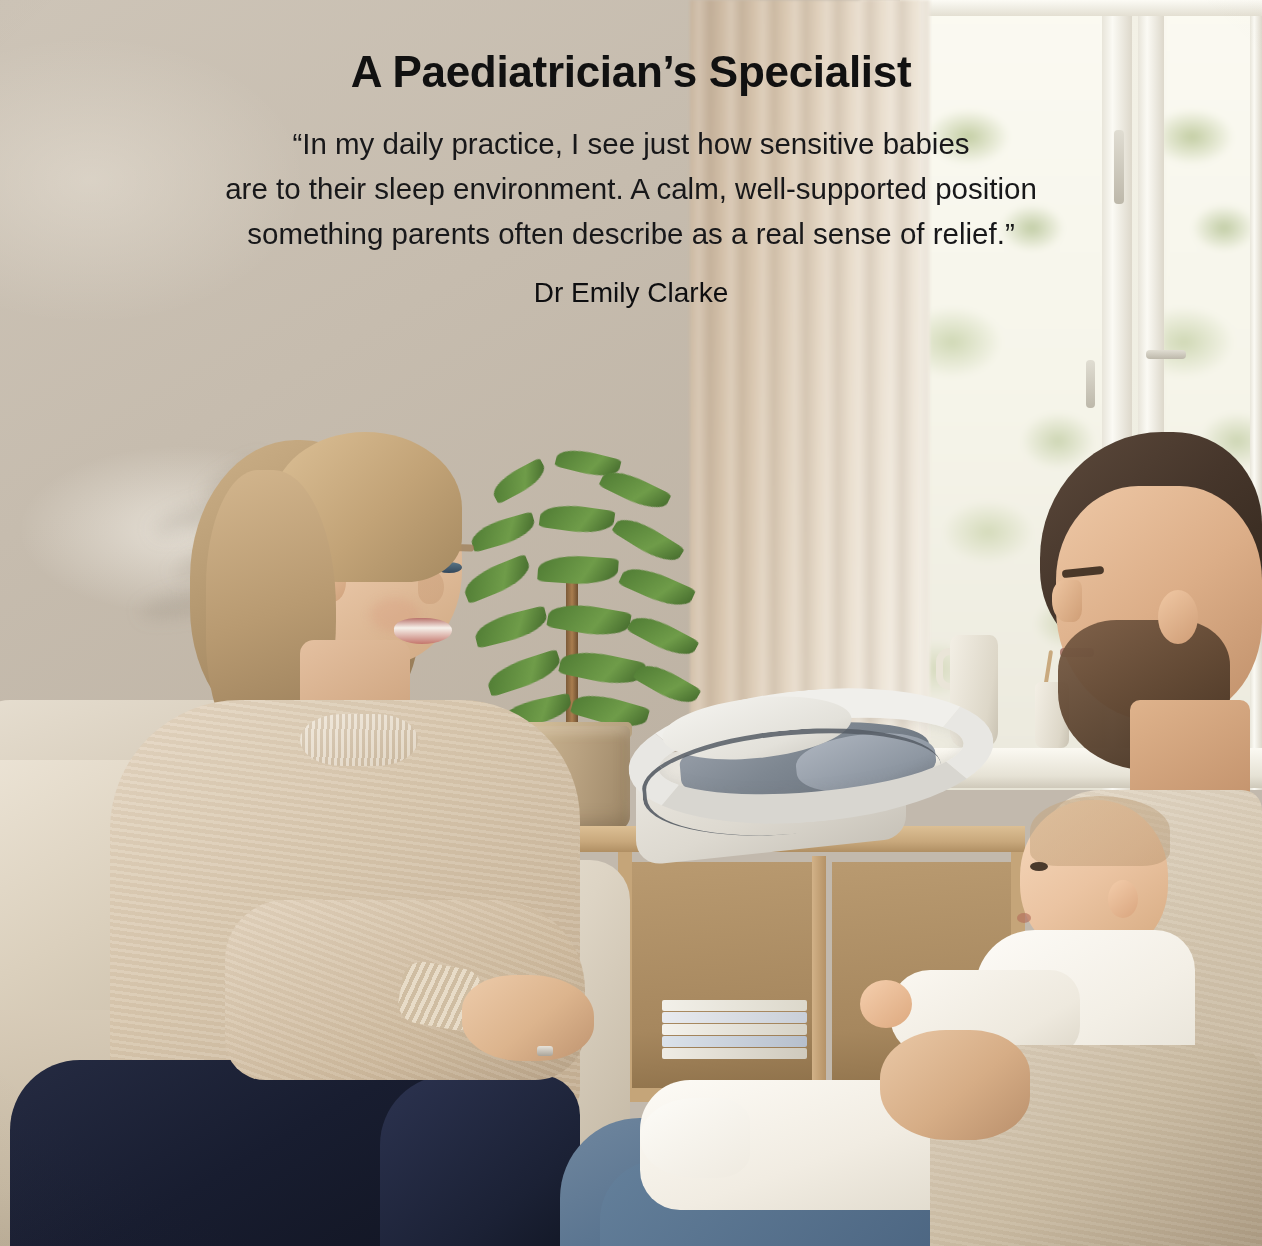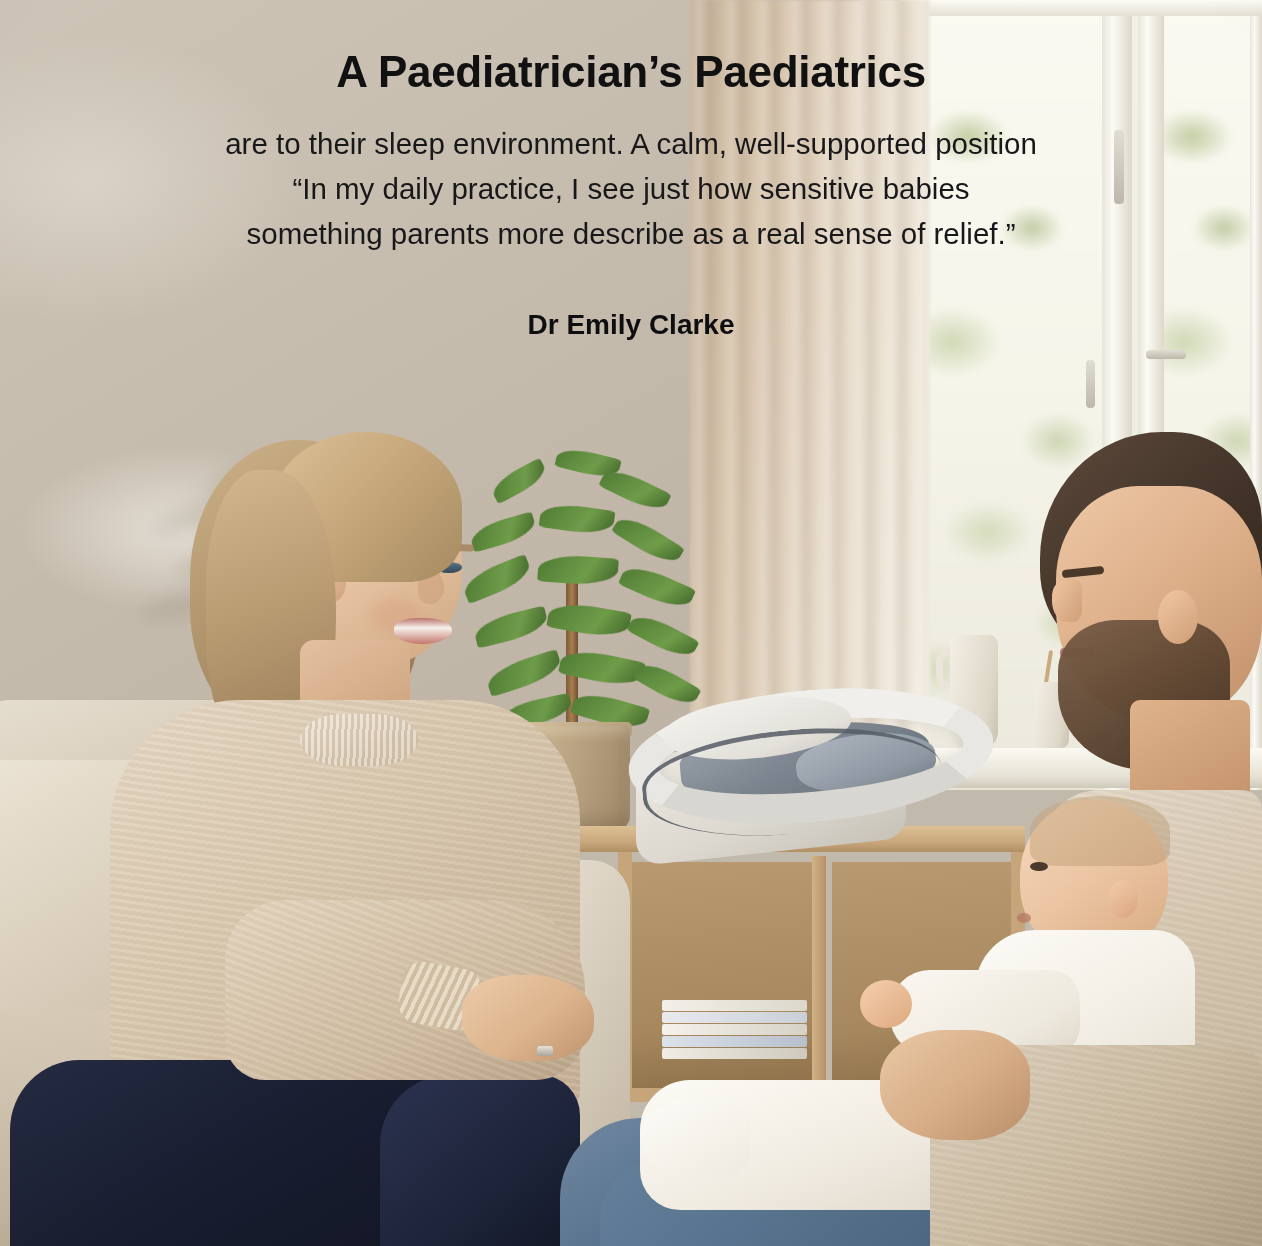--- a/index.html
+++ b/index.html
@@ -461,22 +461,22 @@
     line-height:1.1;
   }
   .quote {
     margin-top:26px;
     font-size:29.5px; font-weight:400;
     color:#18181a;
     line-height:1.52;
   }
   .quote .ql { display:block; }
   .author {
-    margin-top:52px;
-    font-size:28px; font-weight:700;
+    margin-top:20px;
+    font-size:28px; font-weight:400;
     color:#0e0e10;
   }
   .role {
     margin-top:7px;
     font-size:24px; font-weight:400; font-style:italic;
     color:#26262a;
   }
   .vignette {
     position:absolute; inset:0; pointer-events:none;
     background:radial-gradient(ellipse 120% 110% at 50% 45%, rgba(0,0,0,0) 55%, rgba(60,45,30,.12) 100%);
@@ -607,22 +607,22 @@
   <div class="b-foot"></div>
   <div class="b-sleeve"></div>
   <div class="b-hand"></div>
 
   <div class="m-arm"></div>
   <div class="m-hand"></div>
 
   <div class="vignette"></div>
 
   <div class="text-layer">
-    <div class="title">A Paediatrician’s Paediatrics</div>
+    <div class="title">A Paediatrician’s Specialist</div>
     <div class="quote">
+      <span class="ql">“In my daily practice, I see just how sensitive babies</span>
       <span class="ql">are to their sleep environment. A calm, well-supported position</span>
-      <span class="ql">“In my daily practice, I see just how sensitive babies</span>
-      <span class="ql">something parents more describe as a real sense of relief.”</span>
+      <span class="ql">something parents often describe as a real sense of relief.”</span>
     </div>
     <div class="author">Dr Emily Clarke</div>
   </div>
 
 </div>
 
 </body></html>

